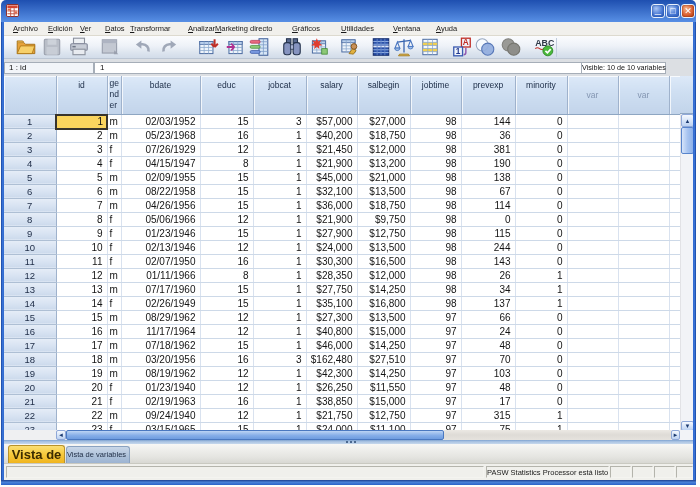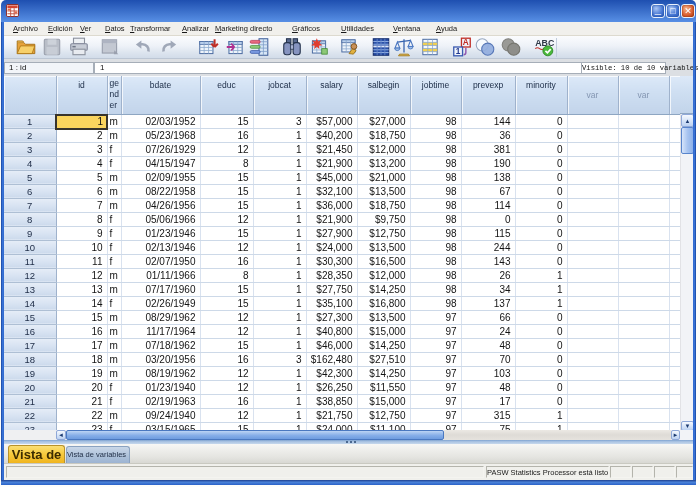--- a/index.html
+++ b/index.html
@@ -94,21 +94,21 @@
  <div class="tbtn bblue" style="left:665px;">□</div>
  <div class="tbtn bred" style="left:680px;">✕</div>
 </div>
 <div id="client">
  <div id="menubar">
       <span class="mi" style="left:9px"><u>A</u>rchivo</span>
       <span class="mi" style="left:44px"><u>E</u>dición</span>
       <span class="mi" style="left:76px"><u>V</u>er</span>
       <span class="mi" style="left:101px"><u>D</u>atos</span>
       <span class="mi" style="left:126px"><u>T</u>ransformar</span>
-      <span class="mi" style="left:178px"><u>A</u>nalizar</span>
+      <span class="mi" style="left:184px"><u>A</u>nalizar</span>
       <span class="mi" style="left:211px"><u>M</u>arketing directo</span>
       <span class="mi" style="left:288px"><u>G</u>ráficos</span>
       <span class="mi" style="left:337px"><u>U</u>tilidades</span>
       <span class="mi" style="left:389px"><u>V</u>entana</span>
       <span class="mi" style="left:432px"><u>A</u>yuda</span>
     </div>
  <div id="toolbar">
       <div style="position:absolute;left:552px;top:2px;width:1px;height:19px;background:#c2cddc;"></div>
       <div class="tbi" style="left:11px"><svg width="20" height="20" viewBox="0 0 20 20">
           <path d="M2 6 h6 l1.5 1.5 H18 V16 H2 Z" fill="#e8a33b" stroke="#a06a10" stroke-width="0.8"></path>
@@ -219,21 +219,21 @@
       <div class="tbi" style="left:529px"><svg width="20" height="20" viewBox="0 0 20 20">
           <text x="2" y="9" font-family="Liberation Sans" font-size="8" font-weight="bold" fill="#303a48">ABC</text>
           <path d="M2 11.5 q2 -1.6 4 0 q2 1.6 4 0" fill="none" stroke="#c03028" stroke-width="1"></path>
           <circle cx="13.5" cy="13.5" r="4.5" fill="#4ab83c" stroke="#2a8820" stroke-width="0.8"></circle>
           <path d="M11.3 13.5 l1.8 1.8 3-3.4" fill="none" stroke="#fff" stroke-width="1.5"></path>
         </svg></div>
     </div>
  <div id="cellref">
    <div class="crbox" style="left:0px;width:90px;background:#f2f5f9;padding-left:4px;">1 : id</div>
    <div class="crbox" style="left:90px;width:514px;padding-left:5px;">1</div>
-   <div class="crbox" style="left:577px;width:85px;text-align:center;font-size:7.2px;white-space:nowrap;font-family:Liberation Mono, monospace;">Visible: 10 de 10 variables</div>
+   <div class="crbox" style="left:577px;width:85px;text-align:center;font-size:7.2px;white-space:nowrap;">Visible: 10 de 10 variables</div>
  </div>
  <div id="vsbtop" style="position:absolute;left:676px;top:54px;width:16px;height:38px;background:linear-gradient(180deg,#dde9f8 0%,#cfdff2 40%,#c2d4ea 100%);border-bottom:1px solid #8ea6c2;"></div>
     <div id="gridwrap">
       <table class="grid">
         <colgroup>
           <col style="width:52px">
           <col style="width:51px">
           <col style="width:14px">
           <col style="width:79px">
           <col style="width:53px">

